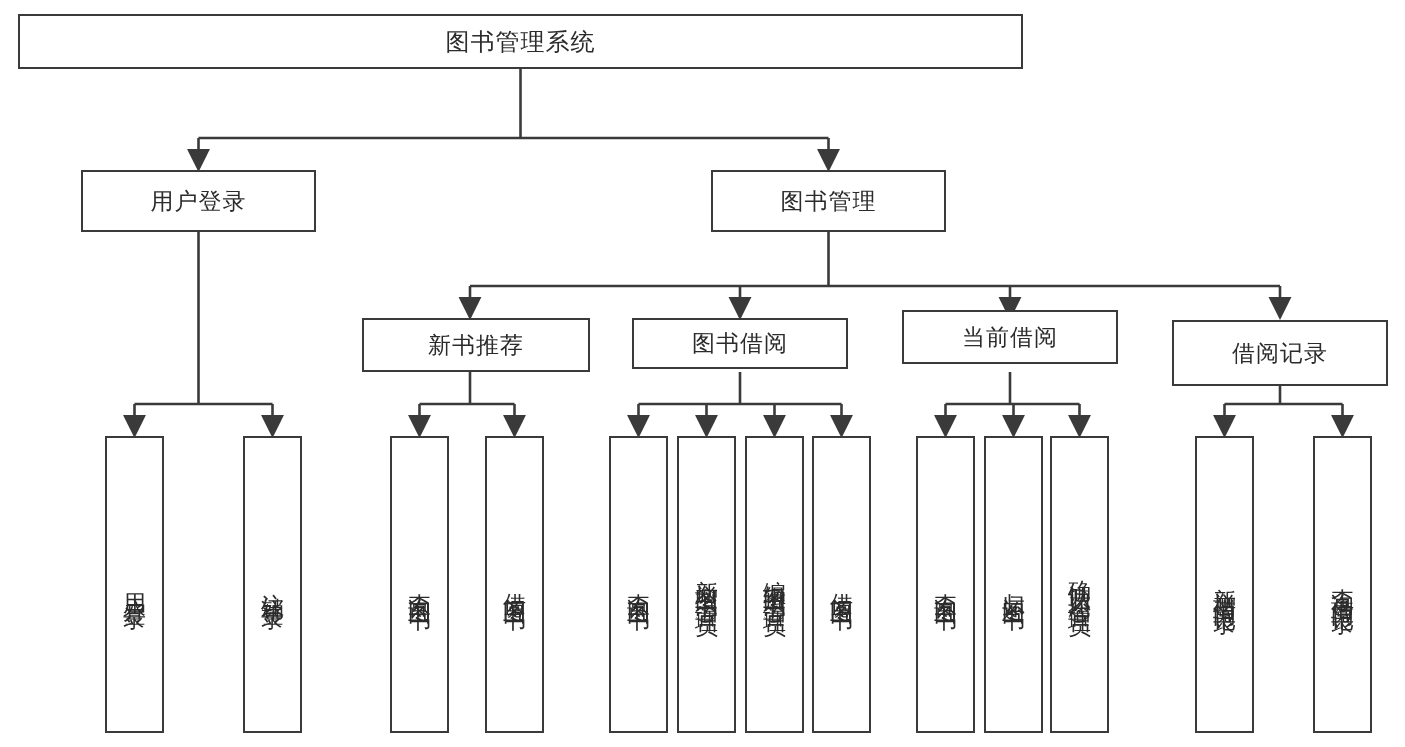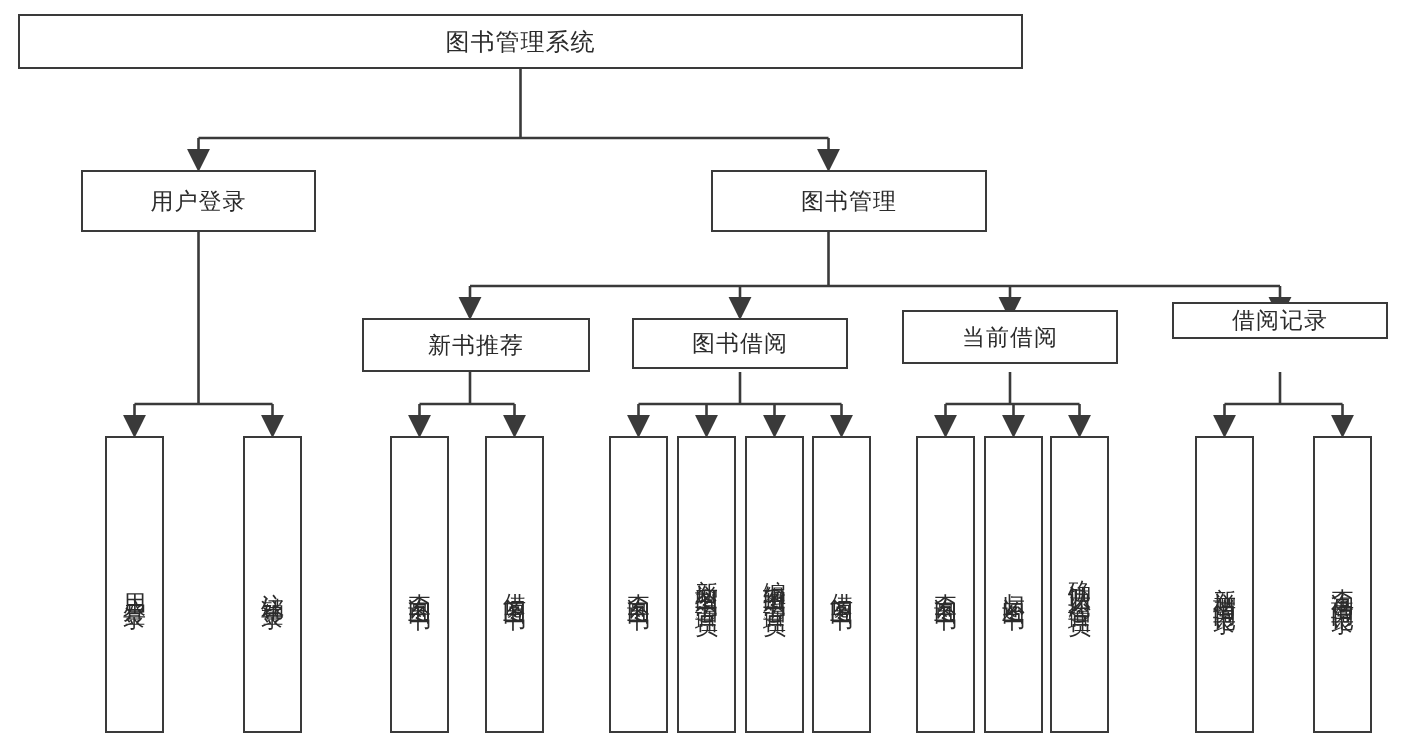--- a/index.html
+++ b/index.html
@@ -109,33 +109,33 @@
       </g>
   </svg>
 
   <div id="nodes">
       <div class="node h root" style="left: 18px; top: 14px; width: 1005px; height: 55px;">
         <span>图书管理系统</span>
       </div>
       <div class="node h" style="left: 81px; top: 170px; width: 235px; height: 62px;">
         <span>用户登录</span>
       </div>
-      <div class="node h" style="left: 711px; top: 170px; width: 276px; height: 62px;">
+      <div class="node h" style="left: 711px; top: 170px; width: 235px; height: 62px;">
         <span>图书管理</span>
       </div>
       <div class="node h" style="left: 362px; top: 318px; width: 228px; height: 54px;">
         <span>新书推荐</span>
       </div>
       <div class="node h" style="left: 632px; top: 318px; width: 216px; height: 51px;">
         <span>图书借阅</span>
       </div>
       <div class="node h" style="left: 902px; top: 310px; width: 216px; height: 54px;">
         <span>当前借阅</span>
       </div>
-      <div class="node h" style="left: 1172px; top: 302px; width: 216px; height: 37px;">
+      <div class="node h" style="left: 1172px; top: 320px; width: 216px; height: 66px;">
         <span>借阅记录</span>
       </div>
       <div class="node v" style="left: 105px; top: 436px; width: 59px; height: 297px;">
         <span class="vtext">用户登录</span>
       </div>
       <div class="node v" style="left: 243px; top: 436px; width: 59px; height: 297px;">
         <span class="vtext">注销登录</span>
       </div>
       <div class="node v" style="left: 390px; top: 436px; width: 59px; height: 297px;">
         <span class="vtext">查询图书</span>

